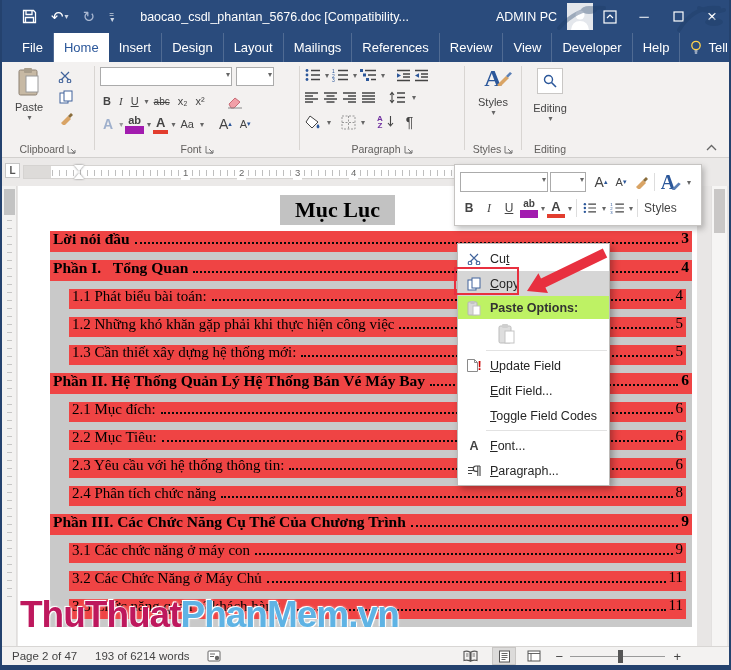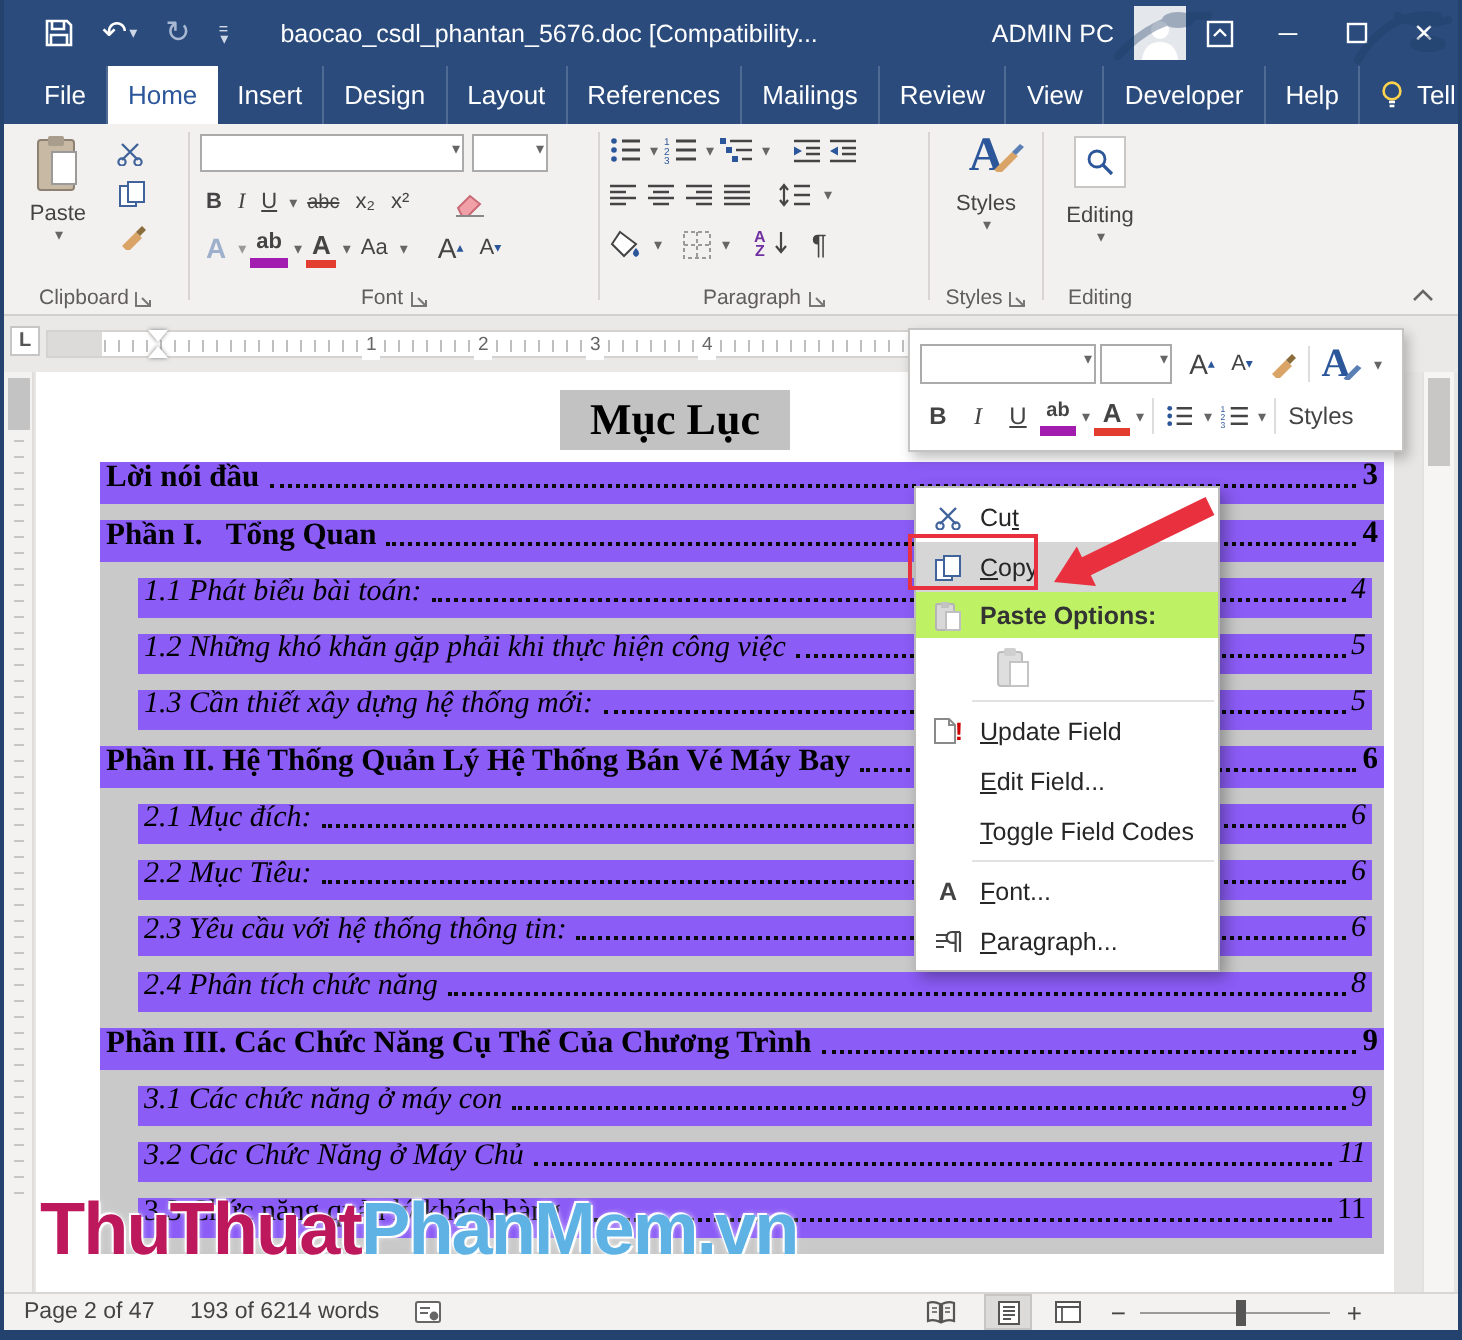--- a/index.html
+++ b/index.html
@@ -35,21 +35,21 @@
   .ribbon{position:absolute;left:0;top:62px;width:100%;height:96px;background:#f3f1f0;border-bottom:1px solid #d2d0ce;color:#444;font-size:11px;}
   .rgroup{position:absolute;top:0;height:95px;display:flex;flex-direction:column;}
   .gsep{position:absolute;top:4px;height:84px;width:1px;background:#d8d5d2;}
   .glabel{position:absolute;bottom:2px;left:0;right:0;display:flex;align-items:center;justify-content:center;gap:3px;color:#605e5c;font-size:10.5px;}
   .btn{display:inline-flex;align-items:center;justify-content:center;color:#444;}
   .fbtn{height:20px;padding:0 3px;}
   .combo{height:19px;border:1px solid #ababab;background:#fff;position:relative;}
   .combo .cv{position:absolute;right:1px;top:2px;color:#666;font-size:8px;}
   .b{font-weight:bold;} .i{font-style:italic;font-family:"Liberation Serif",serif;} .u{text-decoration:underline;}
   .strike{text-decoration:line-through;}
-  .hl-yellow{border-bottom:5px solid #a21caf;line-height:1;font-weight:bold;font-size:11px;}
+  .hl-yellow{border-bottom:8px solid #a21caf;line-height:1;font-weight:bold;font-size:11px;}
   .fc-red{border-bottom:4px solid #e23d2e;line-height:1;font-weight:bold;font-size:13px;}
   .grow::after{content:"▴";color:#2b579a;font-size:7px;vertical-align:top;}
   .shrink::after{content:"▾";color:#2b579a;font-size:7px;vertical-align:top;}
   .fx{color:#9fb0cc;font-weight:bold;font-size:14px;}
   .bigA{font-family:"Liberation Serif",serif;font-weight:bold;color:#2b579a;font-size:24px;line-height:1;}
   .ed-box{width:26px;height:26px;border:1px solid #c9c7c5;background:#fff;display:flex;align-items:center;justify-content:center;}
   .chev-collapse{position:absolute;right:12px;bottom:6px;color:#666;}
 
   
   .rulerrow{position:absolute;left:0;top:158px;width:100%;height:28px;background:#ebe9e8;}
@@ -73,27 +73,27 @@
   .page{position:absolute;left:16px;top:0;width:679px;height:100%;background:#fff;}
   .gutter{position:absolute;left:695px;top:0;width:14px;height:100%;background:#e8e6e5;}
   .scrollbar{position:absolute;left:709px;top:0;width:16px;height:100%;background:#f6f5f4;border-left:1px solid #e3e1e0;}
   .thumb{position:absolute;left:2px;top:3px;width:11px;height:44px;background:#c9c7c6;}
 
   .doc-title{position:absolute;left:0;right:40px;top:9px;text-align:center;}
   .doc-title span{display:inline-block;background:#c2c2c2;padding:2px 15px;
     font-family:"Liberation Serif",serif;font-weight:bold;font-size:22px;color:#000;}
   .toc{position:absolute;left:32px;top:45px;width:642px;background:#c9c9c9;}
   .toc-row{margin-bottom:8px;}
-  .toc-row .band{display:flex;align-items:flex-end;background:#8b5cf6;height:21px;padding:4px 3px;
+  .toc-row .band{display:flex;align-items:flex-end;background:#ef4444;height:21px;padding:4px 3px;
     font-family:"Liberation Serif",serif;font-size:15px;color:#000;}
   .toc-row .t{white-space:nowrap;overflow:hidden;}
   .toc-row .leader{flex:1;min-width:0;border-bottom:2.5px dotted #0a0a0a;margin:0 3px 4px 5px;}
   .toc-row .pg{padding-bottom:1px;}
   .toc-row.lvl-h .band{font-weight:bold;font-size:15.5px;}
-  .toc-row.lvl-s .band{font-style:italic;margin-left:19px;margin-right:6px;height:20px;}
+  .toc-row.lvl-s .band{margin-left:19px;margin-right:6px;height:20px;}
   .toc-row.lvl-s2 .band{margin-left:19px;margin-right:6px;height:20px;}
 
   .watermark{position:absolute;left:2px;top:408px;font-weight:800;font-size:37px;letter-spacing:-1px;white-space:nowrap;
     text-shadow:0 0 1px #fff,0 0 3px #fff,1px 1px 0 #fff,-1px -1px 0 #fff;z-index:4;}
 
   
   .minibar{position:absolute;left:452px;top:164px;width:248px;height:62px;background:#fff;border:1px solid #c6c4c2;
     box-shadow:2px 3px 6px rgba(0,0,0,.25);z-index:5;padding:4px 5px;font-size:12px;color:#444;}
   .mrow{display:flex;align-items:center;height:26px;gap:2px;}
   .msep{width:1px;height:18px;background:#ddd;margin:0 2px;}
@@ -192,24 +192,24 @@
         <div class="tab">
           <span>Insert</span>
         </div>
         <div class="tab">
           <span>Design</span>
         </div>
         <div class="tab">
           <span>Layout</span>
         </div>
         <div class="tab">
+          <span>Mailings</span>
+        </div>
+        <div class="tab">
           <span>References</span>
-        </div>
-        <div class="tab">
-          <span>Mailings</span>
         </div>
         <div class="tab">
           <span>Review</span>
         </div>
         <div class="tab">
           <span>View</span>
         </div>
         <div class="tab">
           <span>Developer</span>
         </div>

